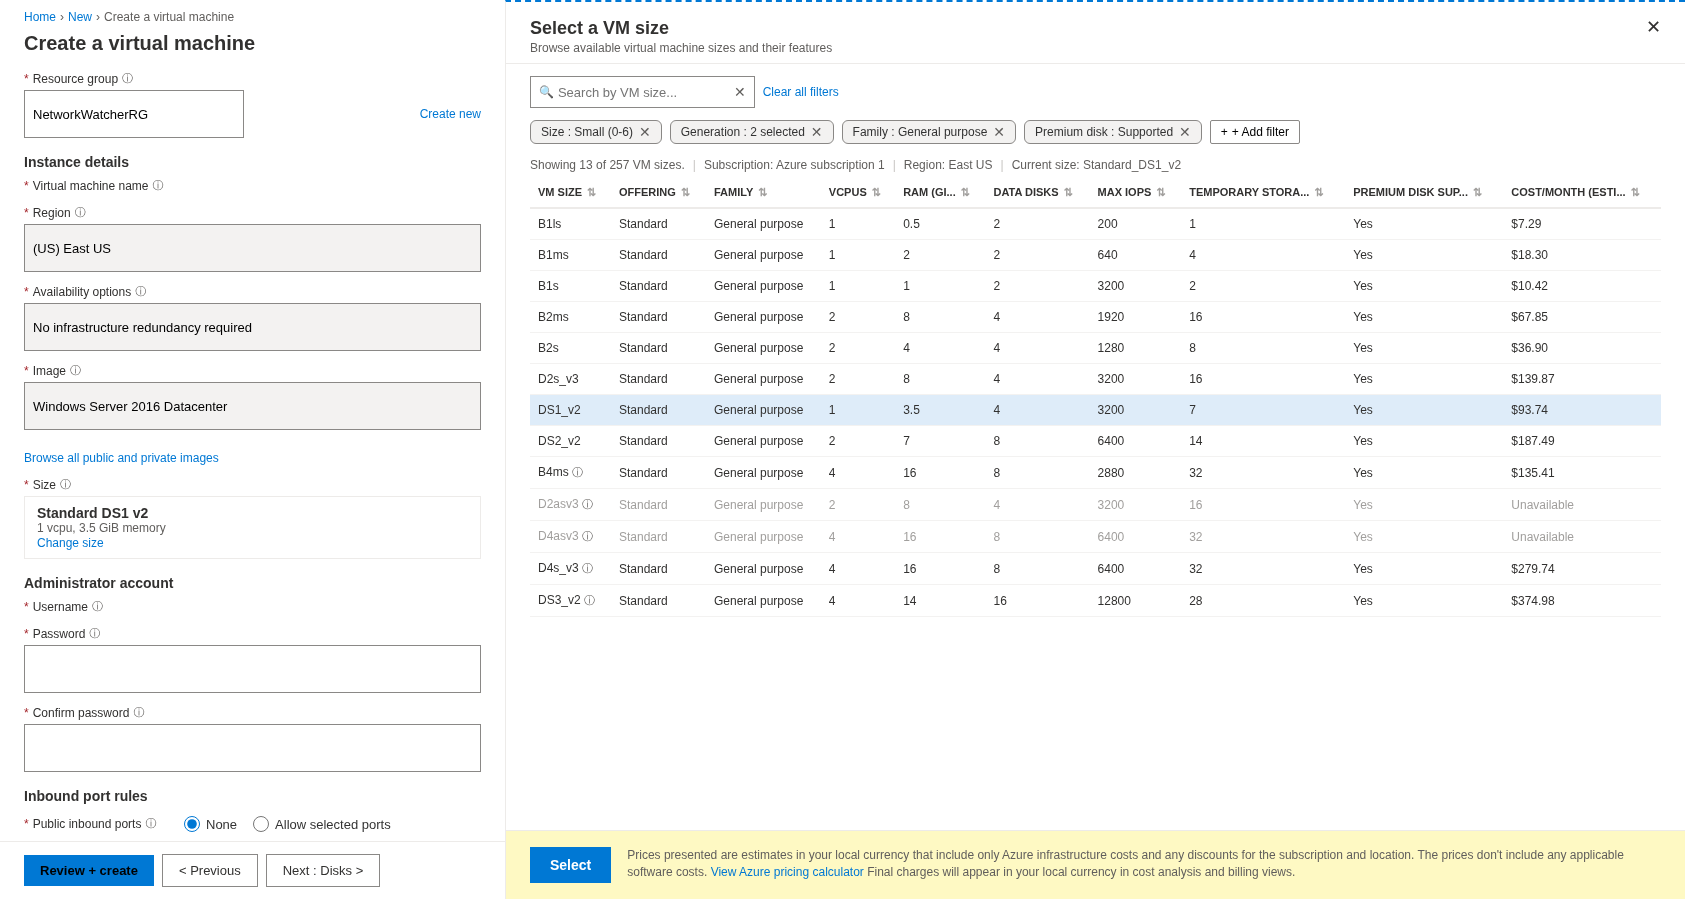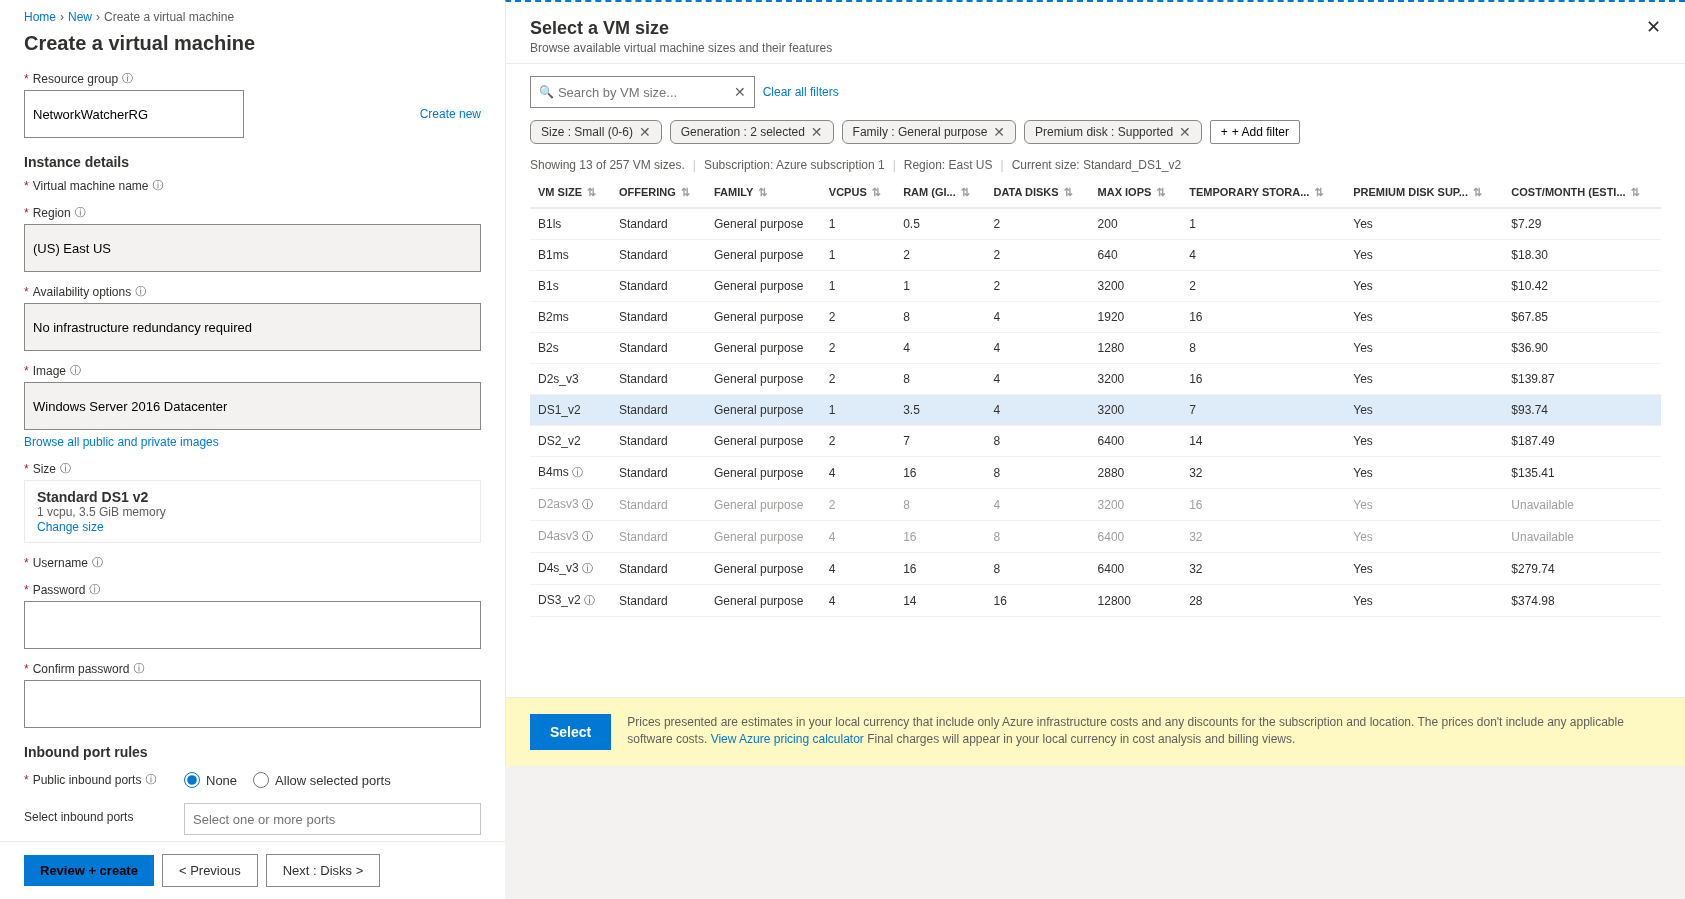--- a/index.html
+++ b/index.html
@@ -48,21 +48,21 @@
 
     
     .bottom-nav { position: absolute; bottom: 0; left: 0; right: 0; background: #fff; border-top: 1px solid #edebe9; padding: 12px 24px; display: flex; gap: 8px; align-items: center; }
     .btn-primary { background: #0078d4; color: #000000; border: none; padding: 8px 16px; font-size: 13px; cursor: pointer; font-weight: 600; }
     .btn-secondary { background: #fff; color: #323130; border: 1px solid #8a8886; padding: 8px 16px; font-size: 13px; cursor: pointer; }
 
     
     .right-panel {
       flex: 1;
       background: #fff;
-      height: 766px;
+      height: 899px;
       display: flex;
       flex-direction: column;
       border-left: 1px solid #edebe9;
       position: relative;
     }
     .panel-header { display: flex; justify-content: space-between; align-items: flex-start; padding: 16px 24px 8px 24px; border-bottom: 1px solid #edebe9; }
     .panel-title { font-size: 18px; font-weight: 600; color: #323130; }
     .panel-subtitle { font-size: 12px; color: #605e5c; margin-top: 2px; }
     .close-btn { background: none; border: none; font-size: 18px; cursor: pointer; color: #323130; padding: 0; line-height: 1; }
 
@@ -168,38 +168,39 @@
     <input class="form-input form-input-readonly" value="No infrastructure redundancy required" readonly="" style="">
   </div>
 
   <div class="field-row">
     <div class="field-label">
       <span class="required">*</span>
       <span>Image</span>
       <span class="info-icon">ⓘ</span>
     </div>
     <input class="form-input form-input-readonly" value="Windows Server 2016 Datacenter" readonly="" style="">
-    <div style="margin-top:4px;">
+    <div style="margin-top:20px;">
       <a class="browse-link">Browse all public and private images</a>
     </div>
   </div>
 
   <div class="field-row">
     <div class="field-label">
       <span class="required">*</span>
       <span>Size</span>
       <span class="info-icon">ⓘ</span>
     </div>
     <div class="size-box">
       <div class="size-name">Standard DS1 v2</div>
       <div class="size-desc">1 vcpu, 3.5 GiB memory</div>
       <a class="change-link">Change size</a>
     </div>
   </div>
 
+  <div class="section-title">Administrator account</div>
 
   <div class="field-row">
     <div class="field-label">
       <span class="required">*</span>
       <span>Username</span>
       <span class="info-icon">ⓘ</span>
     </div>
   </div>
 
   <div class="field-row">

